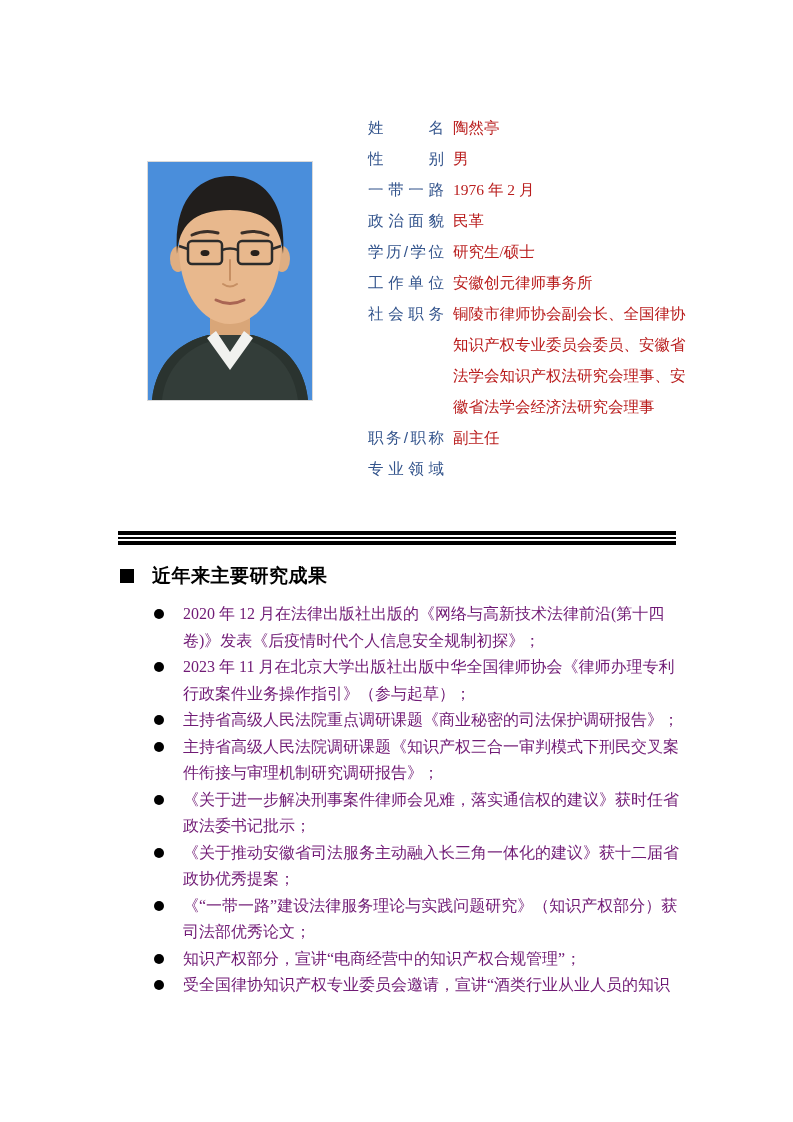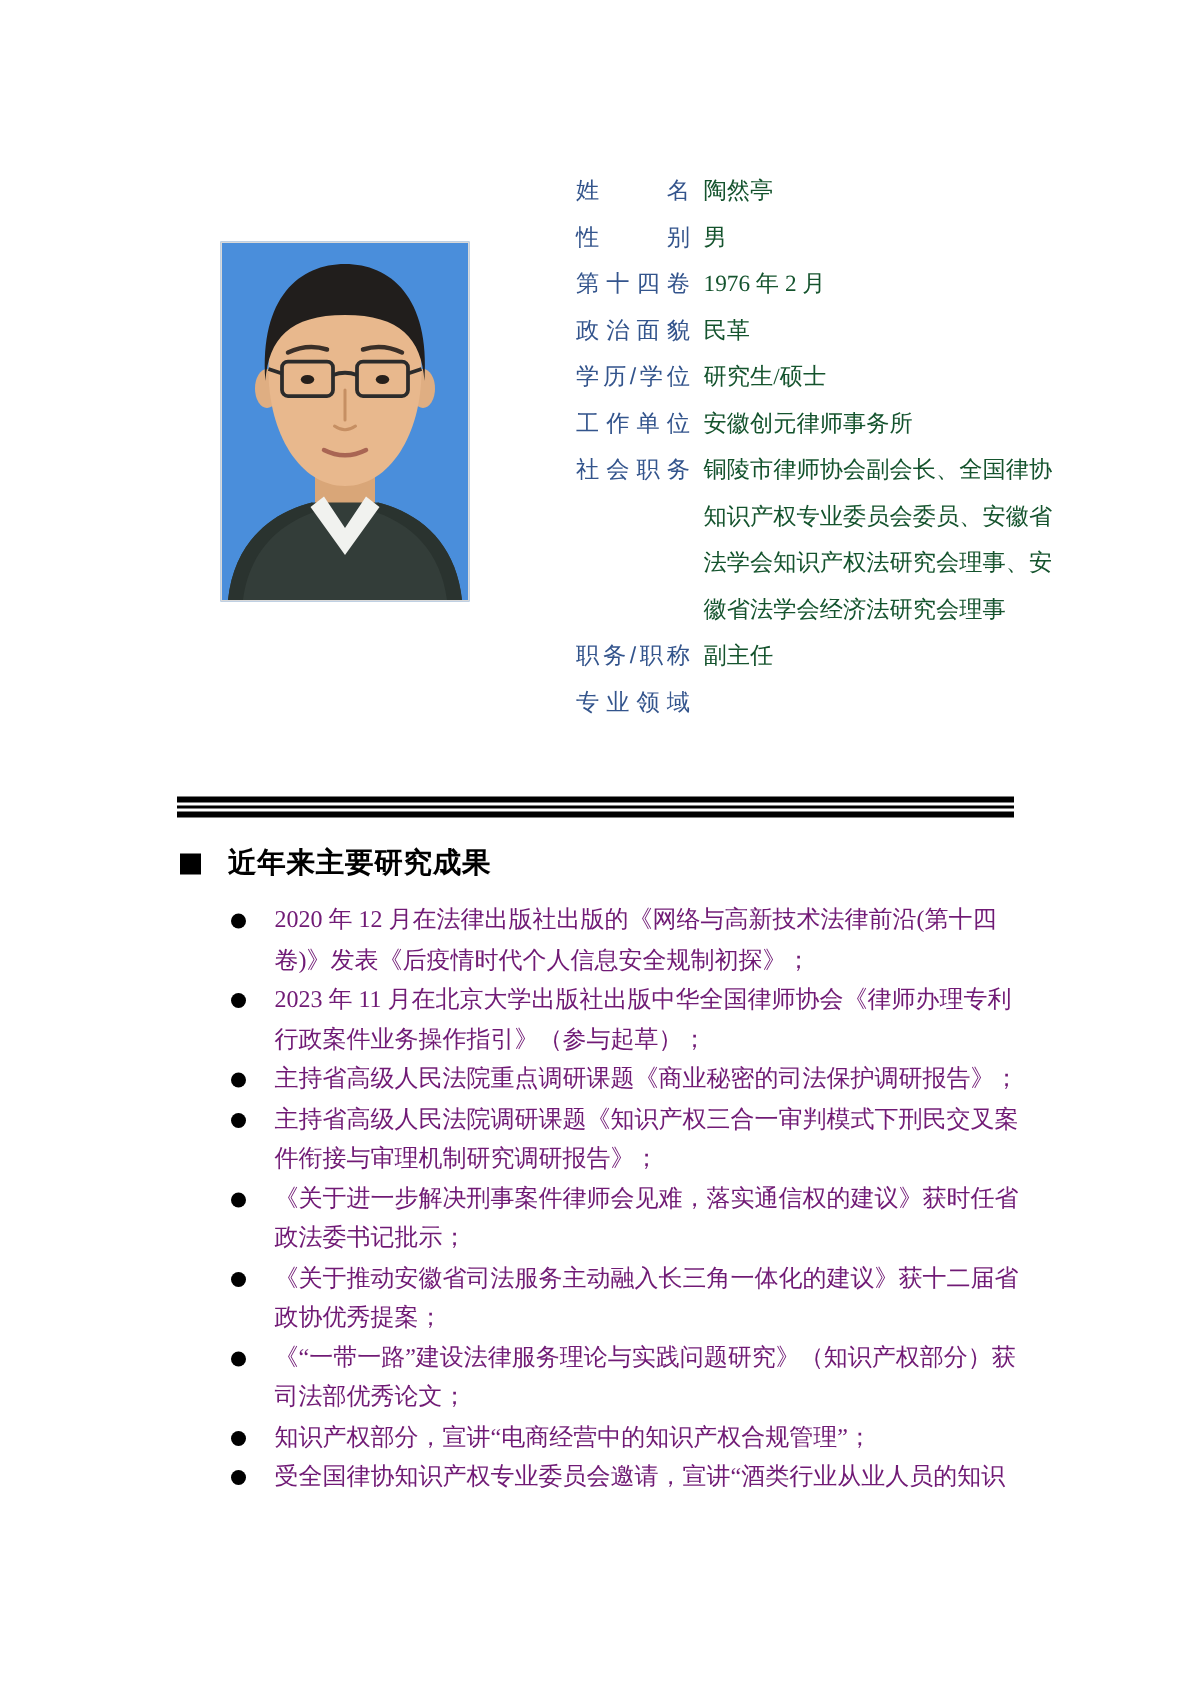--- a/index.html
+++ b/index.html
@@ -14,32 +14,32 @@
     font-family:"Liberation Serif","DejaVu Serif",serif;
     color:var(--text-black);
   }
   
   .photo{
     position:absolute;left:147px;top:161px;width:166px;height:240px;
     border:1px solid #d9d9d9;background:var(--photo-background);
   }
   .photo svg{display:block;width:100%;height:100%;}
   
-  .fields{position:absolute;left:368px;top:112px;width:330px;margin-left:16px;}
+  .fields{position:absolute;left:368px;top:112px;width:330px;}
   .field-row{display:flex;align-items:flex-start;}
   .field-label{
     flex:0 0 76px;width:76px;
     color:var(--label-blue);
     font-size:15.5px;line-height:31px;
     text-align:justify;text-align-last:justify;
     font-family:"Liberation Sans","DejaVu Sans",sans-serif;
   }
   .field-value{
     margin-left:9px;flex:1;
-    font-size:15.5px;line-height:31px;color:#14532d;
+    font-size:15.5px;line-height:31px;color:#b91c1c;
     white-space:pre-line;
   }
   
   .divider{position:absolute;left:118px;top:531px;width:558px;}
   .divider .bar{height:4px;background:#000;}
   .divider .bar.mid{height:2px;margin:2px 0;}
   
   .section-heading{
     position:absolute;left:120px;top:564px;
     display:flex;align-items:center;
@@ -108,21 +108,21 @@
       <span class="field-label">姓名</span>
       <span class="field-value">陶然亭</span>
     </div>
 
     <div class="field-row">
       <span class="field-label">性别</span>
       <span class="field-value">男</span>
     </div>
 
     <div class="field-row">
-      <span class="field-label">第十四卷</span>
+      <span class="field-label">一带一路</span>
       <span class="field-value">1976 年 2 月</span>
     </div>
 
     <div class="field-row">
       <span class="field-label">政治面貌</span>
       <span class="field-value">民革</span>
     </div>
 
     <div class="field-row">
       <span class="field-label">学历/学位</span>

